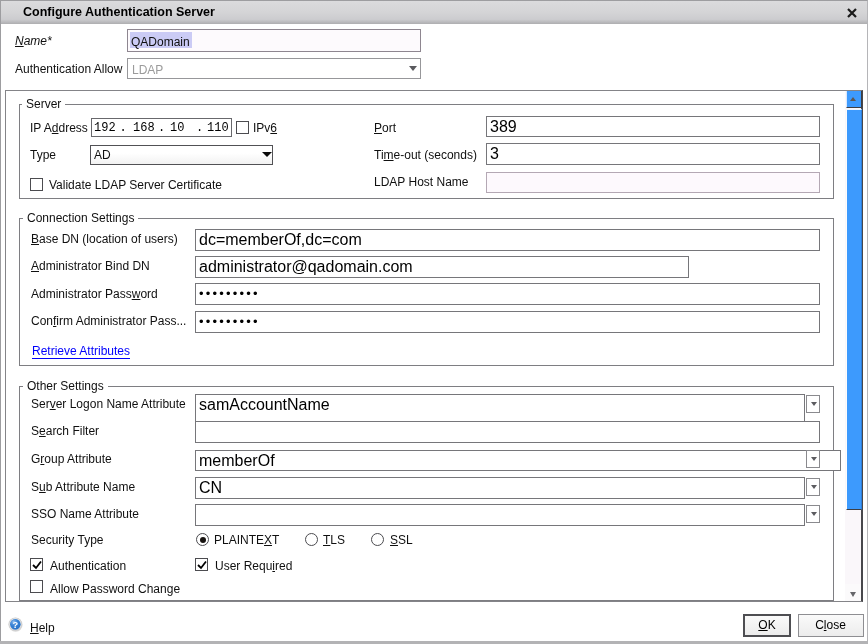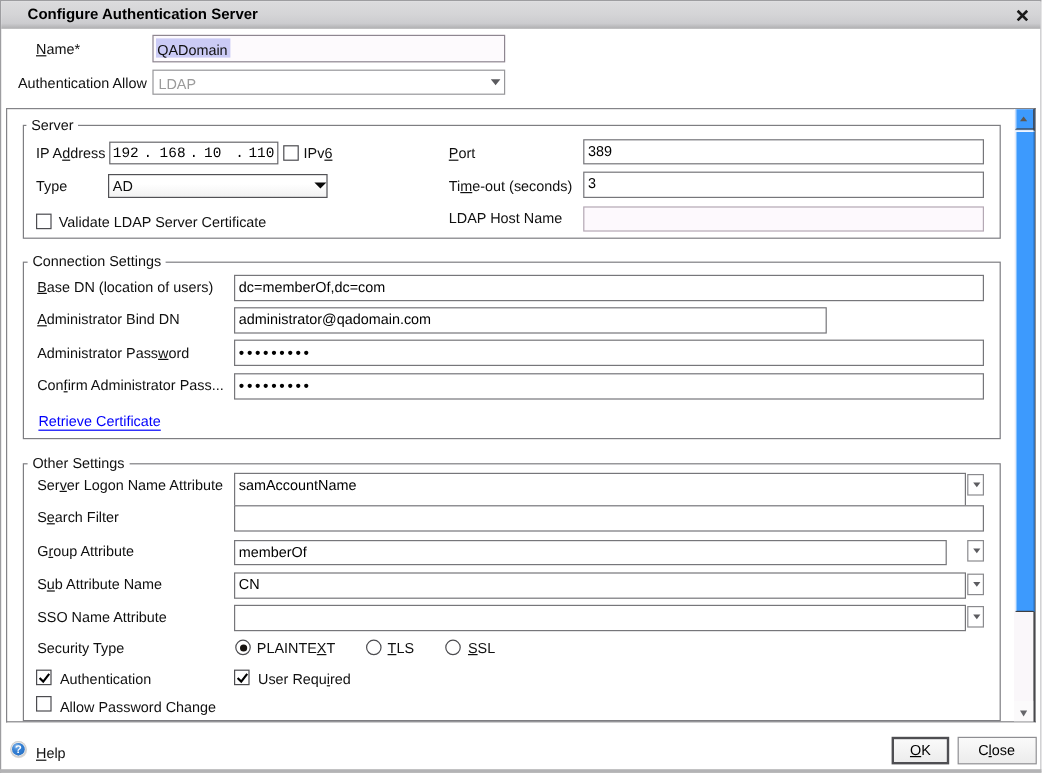--- a/index.html
+++ b/index.html
@@ -1,41 +1,41 @@
 <!DOCTYPE html>
 <html><head>
 <meta charset="utf-8">
 <style>
 * { margin:0; padding:0; box-sizing:border-box; }
 html,body { width:868px; height:644px; overflow:hidden; }
 body { font-family:"Liberation Sans",sans-serif; font-size:12px; color:#000; background:#fff; position:relative; }
 .abs { position:absolute; }
 .lbl { position:absolute; font-size:12px; line-height:14px; white-space:nowrap; color:#101010; }
 u { text-decoration:underline; }
-.field { position:absolute; border:1px solid #76767a; background:#fff; font-size:12px; line-height:19px; padding-left:3px; white-space:nowrap; }
+.field { position:absolute; border:1px solid #76767a; background:#fff; font-size:16px; line-height:19px; padding-left:3px; white-space:nowrap; }
 .fieldset { position:absolute; border:1px solid #7e7e82; background:transparent; }
 .legend { position:absolute; background:#fff; padding:0 4px; font-size:12px; line-height:14px; white-space:nowrap; color:#101010;}
 .cb { position:absolute; width:13px; height:13px; border:1px solid #4c4c50; background:#fff; }
 .radio { position:absolute; width:13px; height:13px; border:1px solid #4c4c50; border-radius:50%; background:#fff; }
 .dot { position:absolute; left:2.5px; top:2.5px; width:6px; height:6px; border-radius:50%; background:#171310; }
 .dbtn { position:absolute; width:14px; height:18px; border:1px solid #8a8a8e; background:#fff; }
 .tri-sm { position:absolute; width:0; height:0; border-left:3.5px solid transparent; border-right:3.5px solid transparent; border-top:4px solid #5c5c60; }
 </style>
 </head>
 <body>
 
 <div class="abs" style="left:0;top:0;width:868px;height:644px;border:1px solid #9d9da0;border-right-color:#b5b5b8;"></div>
 
 <div class="abs" style="left:1px;top:1px;width:866px;height:23px;background:linear-gradient(180deg,#dbdbdd 0%,#d4d4d6 50%,#cccccf 80%,#aeaeb0 100%);"></div>
 <div class="abs" style="left:23px;top:1px;width:600px;height:22px;font-weight:bold;font-size:12.5px;line-height:23px;color:#000;">Configure Authentication Server</div>
 <svg class="abs" style="left:847px;top:8px;" width="10" height="10" viewBox="0 0 10 10">
     <path d="M1 1 L9 9 M9 1 L1 9" stroke="#1a1a1a" stroke-width="2.2"></path>
   </svg>
 
-<div class="lbl" style="left:30px;top:33.5px;"><u>N</u>ame*</div>
+<div class="lbl" style="left:15px;top:33.5px;font-style:italic;"><u>N</u>ame*</div>
 <div class="abs" style="left:127px;top:29px;width:294px;height:23px;border:1px solid #8e8690;background:#fdfafd;"></div>
 <div class="abs" style="left:130px;top:32px;width:62px;height:16px;background:#cbcbf5;"></div>
 <div class="lbl" style="left:131px;top:34.5px;">QADomain</div>
 
 <div class="lbl" style="left:15px;top:61.8px;">Authentication Allow</div>
 <div class="abs" style="left:127px;top:57.5px;width:294px;height:21.5px;border:1px solid #97979a;background:#fff;"></div>
 <div class="lbl" style="left:132px;top:62.5px;color:#9b9b9b;">LDAP</div>
 <div class="abs" style="left:409px;top:65.5px;width:0;height:0;border-left:4.5px solid transparent;border-right:4.5px solid transparent;border-top:5px solid #5a5a5e;"></div>
 
 <div class="abs" style="left:5px;top:90px;width:858px;height:512px;border:1px solid #848488;border-right:2px solid #48484c;"></div>
@@ -91,35 +91,35 @@
 
 <div class="lbl" style="left:31px;top:259px;"><u>A</u>dministrator Bind DN</div>
 <div class="field" style="left:195px;top:256px;width:494px;height:21.5px;line-height:19px;">administrator@qadomain.com</div>
 
 <div class="lbl" style="left:31px;top:286.5px;">Administrator Pass<u>w</u>ord</div>
 <div class="field" style="left:195px;top:283px;width:625px;height:21.5px;line-height:19px;letter-spacing:2.2px;font-size:13px;">•••••••••</div>
 
 <div class="lbl" style="left:31px;top:314px;">Con<u>f</u>irm Administrator Pass...</div>
 <div class="field" style="left:195px;top:311px;width:625px;height:21.5px;line-height:19px;letter-spacing:2.2px;font-size:13px;">•••••••••</div>
 
-<div class="lbl" style="left:32px;top:343.5px;color:#0000fc;border-bottom:1px solid #0000fc;">Retrieve Certificate</div>
+<div class="lbl" style="left:32px;top:343.5px;color:#0000fc;border-bottom:1px solid #0000fc;">Retrieve Attributes</div>
 
 <div class="fieldset" style="left:19px;top:386px;width:815px;height:215px;"></div>
 <div class="legend" style="left:23px;top:378.5px;">Other Settings</div>
 
 <div class="lbl" style="left:31px;top:396.5px;">Ser<u>v</u>er Logon Name Attribute</div>
 <div class="field" style="left:195px;top:394px;width:610px;height:34px;line-height:19px;">samAccountName</div>
 <div class="dbtn" style="left:806px;top:394.5px;width:14px;height:18px;"></div>
 <div class="tri-sm" style="left:810.5px;top:401.5px;"></div>
 
 <div class="lbl" style="left:31px;top:423.5px;">S<u>e</u>arch Filter</div>
 <div class="field" style="left:195px;top:421px;width:625px;height:21.5px;line-height:19px;"></div>
 
 <div class="lbl" style="left:31px;top:452px;">G<u>r</u>oup Attribute</div>
-<div class="field" style="left:195px;top:449.5px;width:594px;height:21.5px;line-height:19px;">memberOf</div>
+<div class="field" style="left:195px;top:449.5px;width:646px;height:21.5px;line-height:19px;">memberOf</div>
 <div class="dbtn" style="left:806px;top:450px;width:14px;height:18px;"></div>
 <div class="tri-sm" style="left:810.5px;top:457px;"></div>
 
 <div class="lbl" style="left:31px;top:479.5px;">S<u>u</u>b Attribute Name</div>
 <div class="field" style="left:195px;top:477px;width:610px;height:21.5px;line-height:19px;">CN</div>
 <div class="dbtn" style="left:806px;top:477.5px;width:14px;height:18px;"></div>
 <div class="tri-sm" style="left:810.5px;top:484.5px;"></div>
 
 <div class="lbl" style="left:31px;top:506.5px;">SSO Name Attribute</div>
 <div class="field" style="left:195px;top:504px;width:610px;height:21.5px;line-height:19px;"></div>

